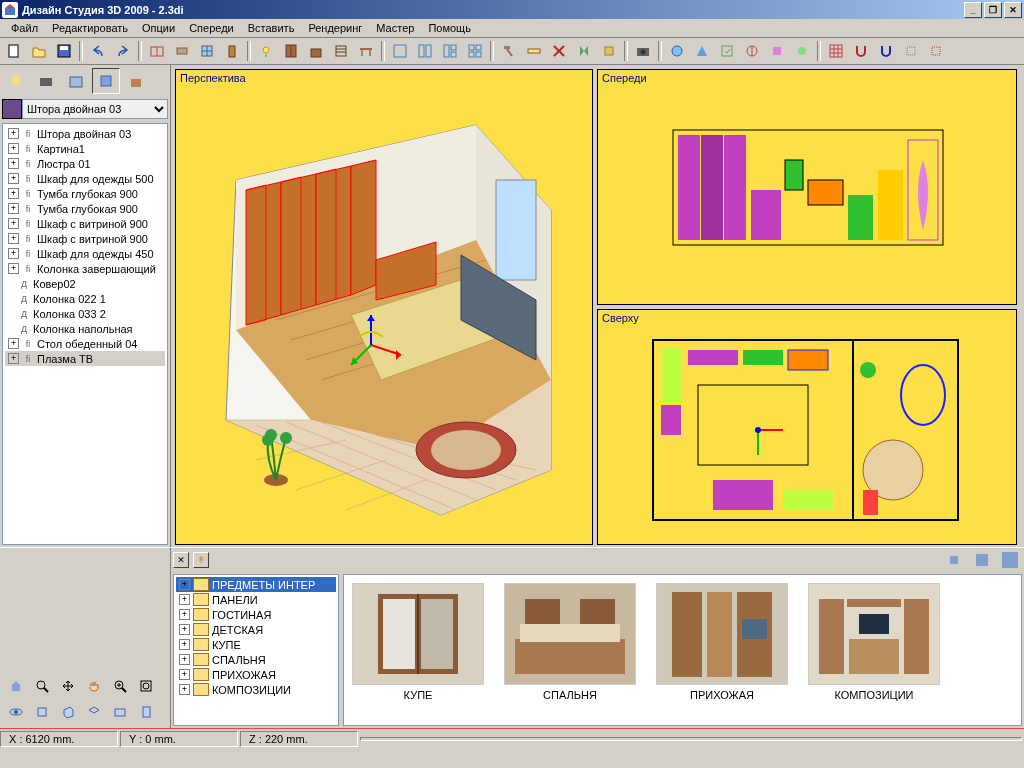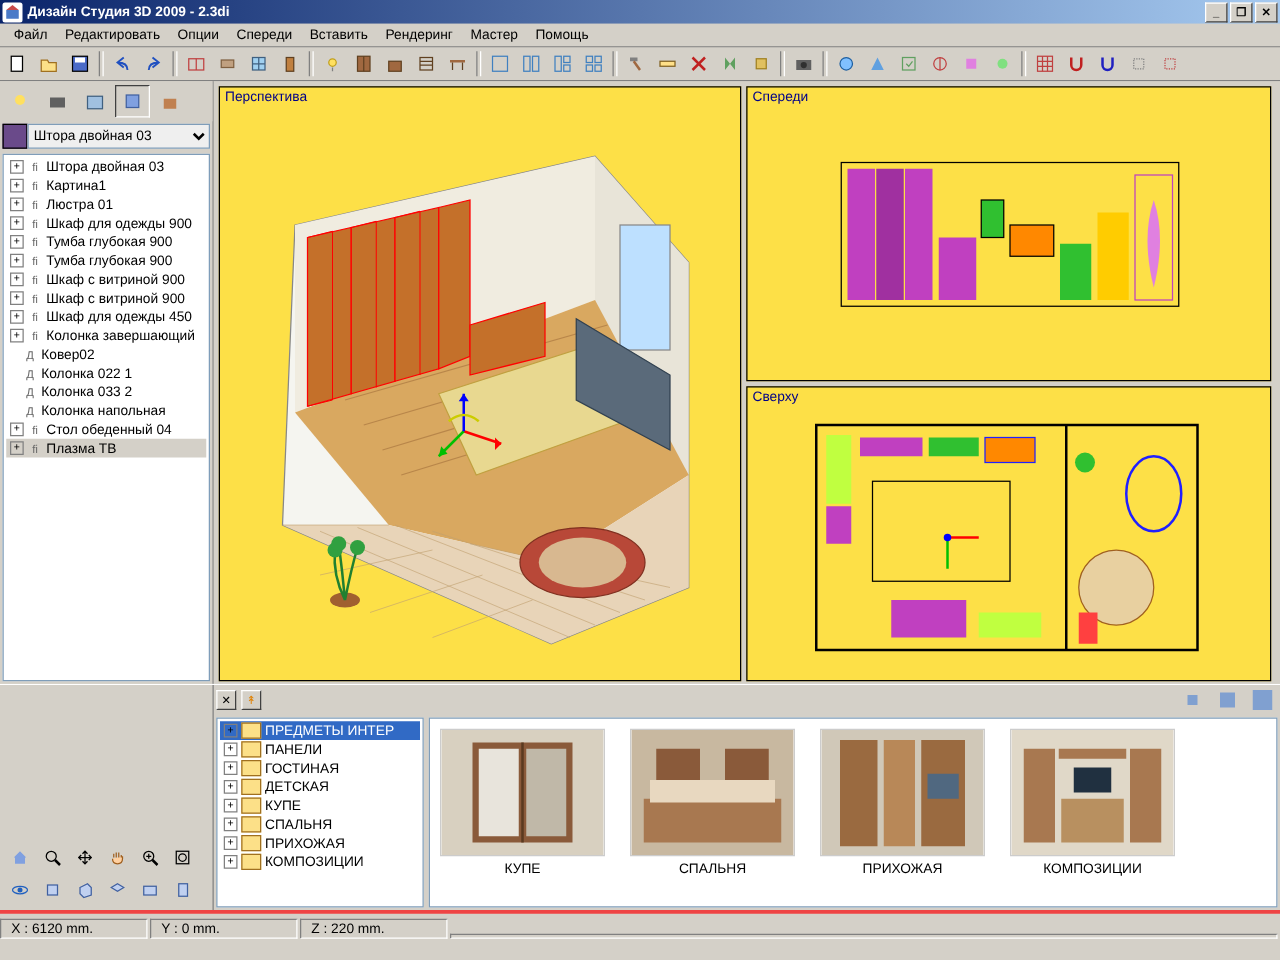--- a/index.html
+++ b/index.html
@@ -40,21 +40,21 @@
 .xbtn{width:14px;height:14px;border:1px solid;border-color:#fff #404040 #404040 #fff;background:#d4d0c8;display:inline-flex;align-items:center;justify-content:center;font-size:9px;cursor:pointer}
 .bot-body{flex:1;display:flex}
 .cat-tree{width:160px;background:#fff;border:1px solid #7f9db9;margin:2px;overflow:auto;padding:2px}
 .cat-item{display:flex;align-items:center;height:15px;cursor:pointer;white-space:nowrap}
 .cat-item.sel{background:#316ac5;color:#fff}
 .folder{width:14px;height:11px;background:#fce088;border:1px solid #a07020;margin-right:3px;display:inline-block}
 .thumbs{flex:1;background:#fff;border:1px solid #7f9db9;margin:2px;display:flex;gap:20px;padding:8px;align-items:flex-start;overflow:auto}
 .thumb{display:flex;flex-direction:column;align-items:center;cursor:pointer}
 .thumb-img{width:130px;height:100px;border:1px solid #ccc;display:flex;align-items:center;justify-content:center;overflow:hidden}
 .thumb-label{margin-top:4px;font-size:11px}
-.statusbar{height:20px;background:#d4d0c8;border-top:3px solid #ef4444;display:flex;align-items:flex-end;font-size:11px}
+.statusbar{height:20px;background:#d4d0c8;border-top:1px solid #ef4444;display:flex;align-items:center;font-size:11px}
 .statusbar .cell{border:1px solid;border-color:#808080 #fff #fff #808080;padding:1px 8px;margin-right:2px;min-width:100px}
 svg{display:block}
 </style>
 </head>
 <body>
 
 <div class="titlebar">
   <span class="appicon">
     <svg width="12" height="12">
         <rect x="1" y="4" width="10" height="7" fill="#4a7ac8"></rect>
@@ -336,21 +336,21 @@
           <span>Картина1</span>
         </div>
         <div class="tree-item">
           <span class="exp">+</span>
           <span class="ticon">ﬁ</span>
           <span>Люстра 01</span>
         </div>
         <div class="tree-item">
           <span class="exp">+</span>
           <span class="ticon">ﬁ</span>
-          <span>Шкаф для одежды 900</span>
+          <span>Шкаф для одежды 500</span>
         </div>
         <div class="tree-item">
           <span class="exp">+</span>
           <span class="ticon">ﬁ</span>
           <span>Тумба глубокая 900</span>
         </div>
         <div class="tree-item">
           <span class="exp">+</span>
           <span class="ticon">ﬁ</span>
           <span>Тумба глубокая 900</span>

